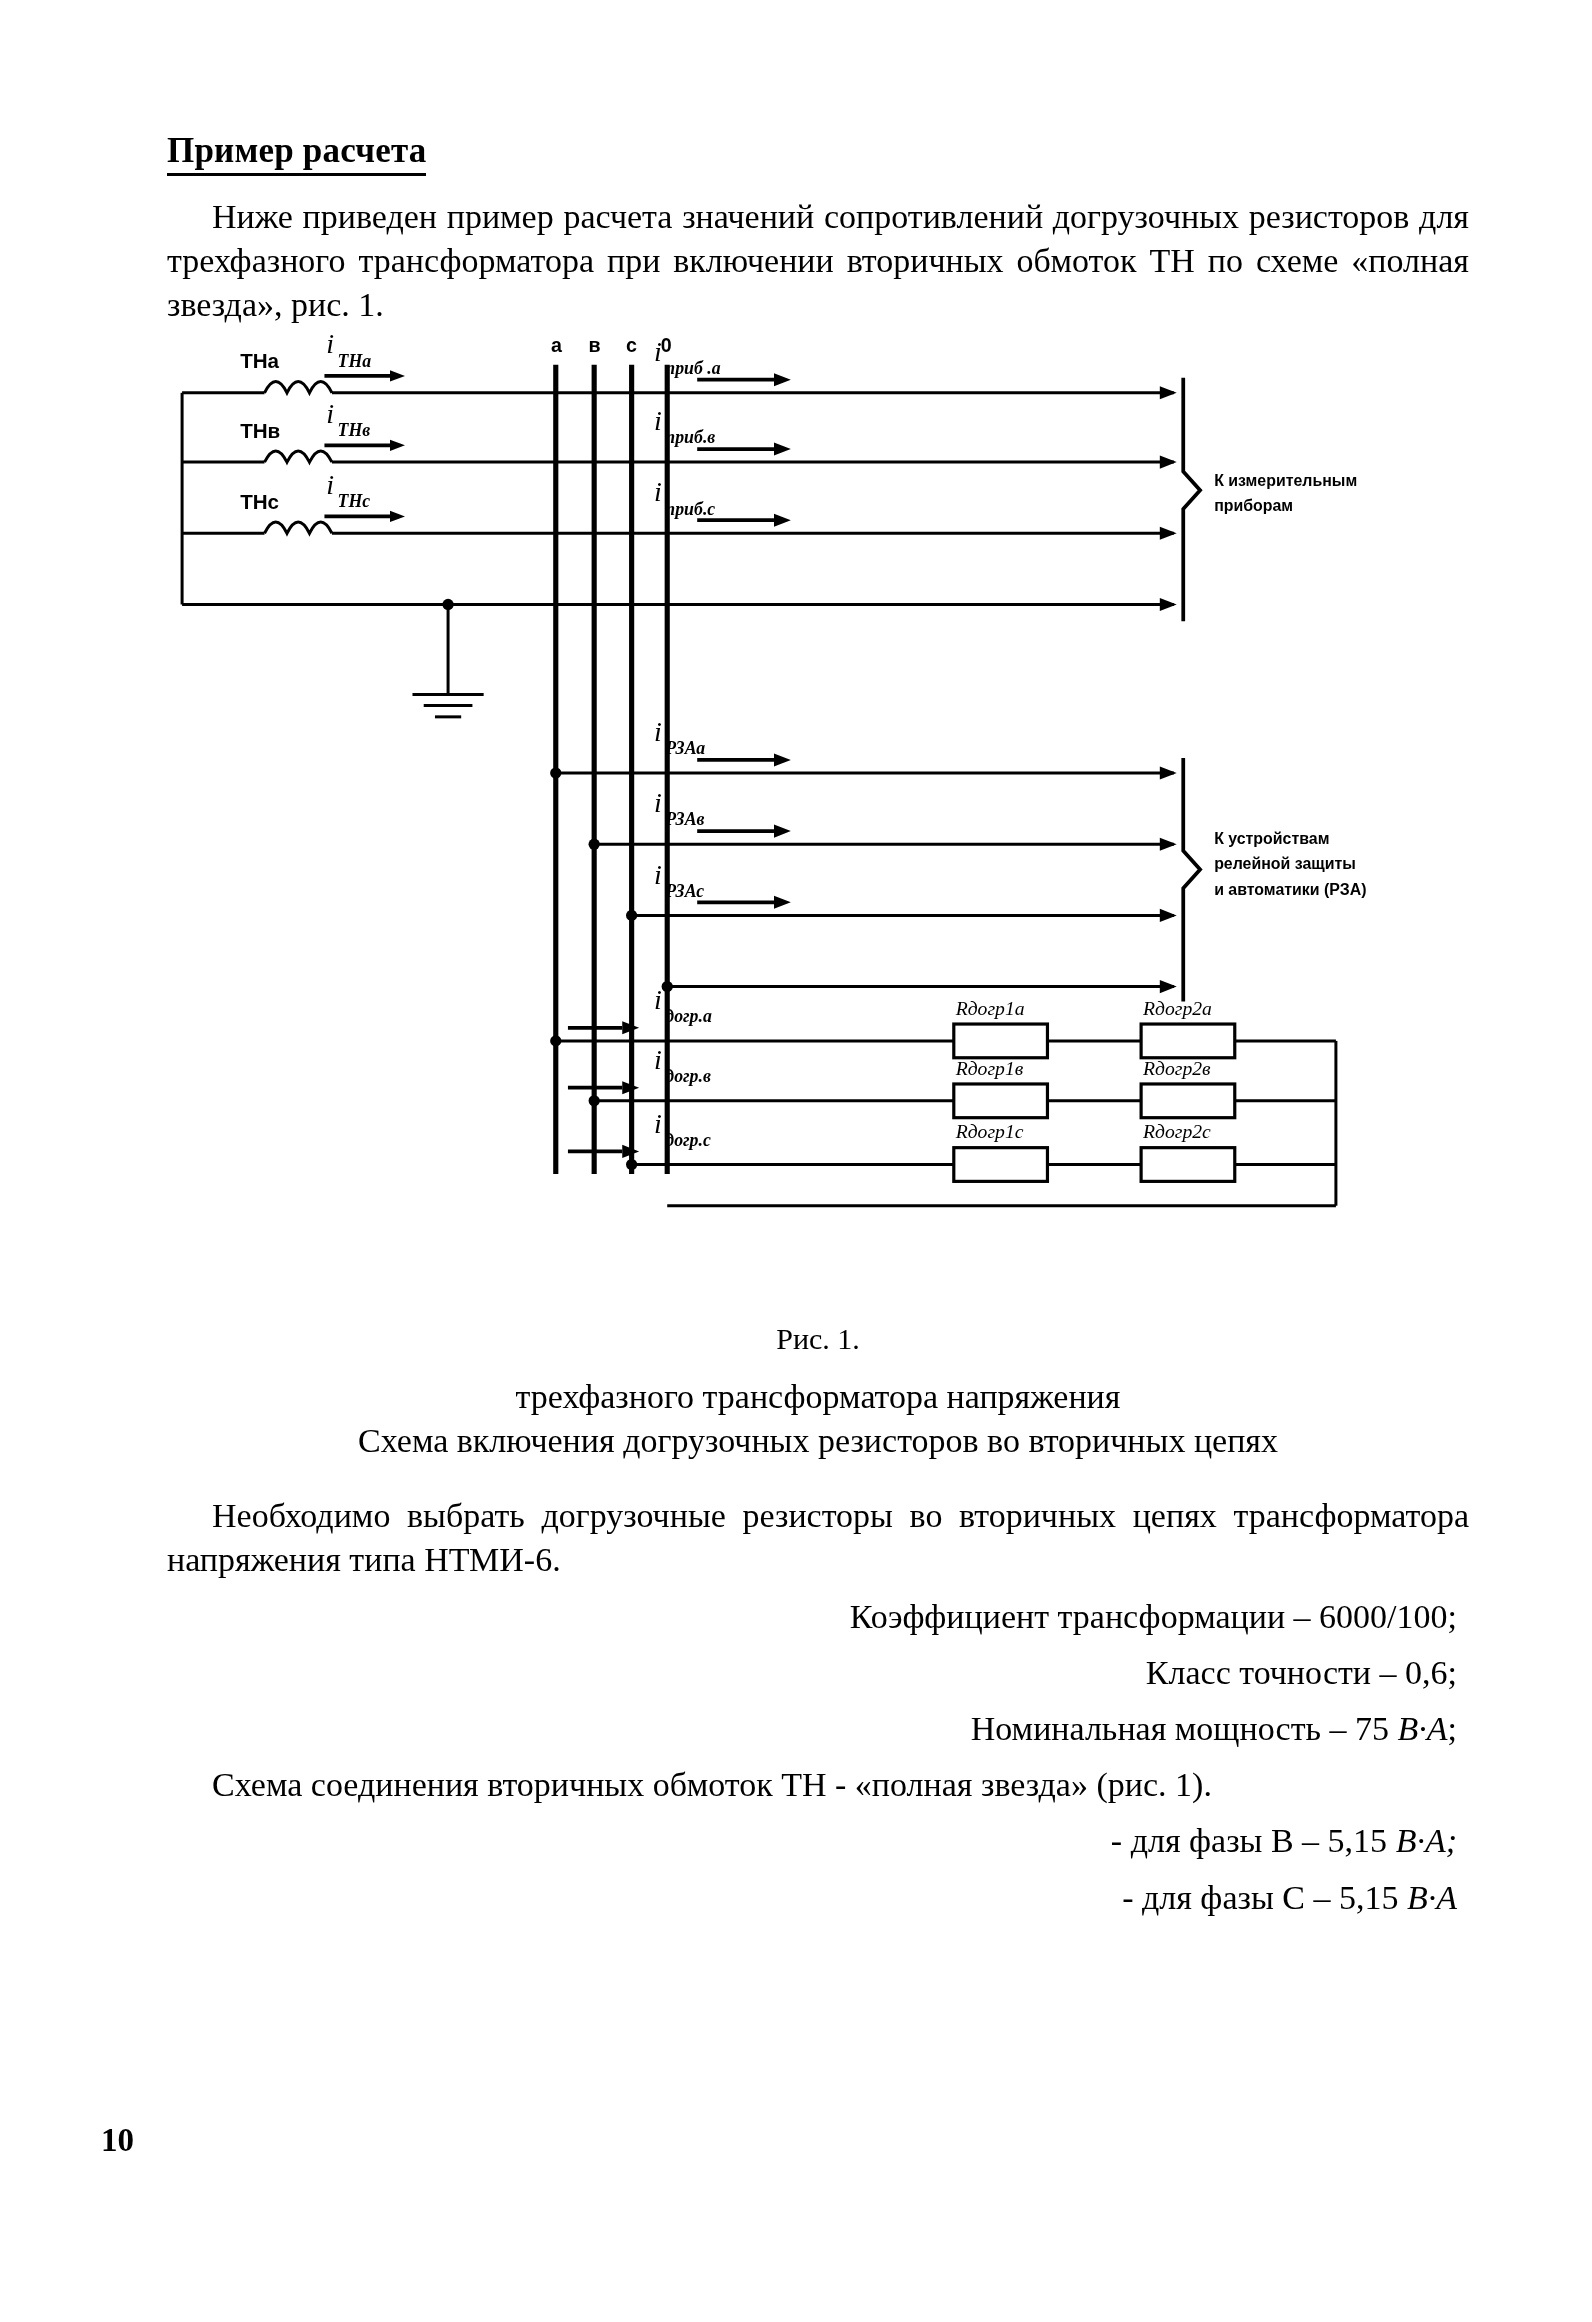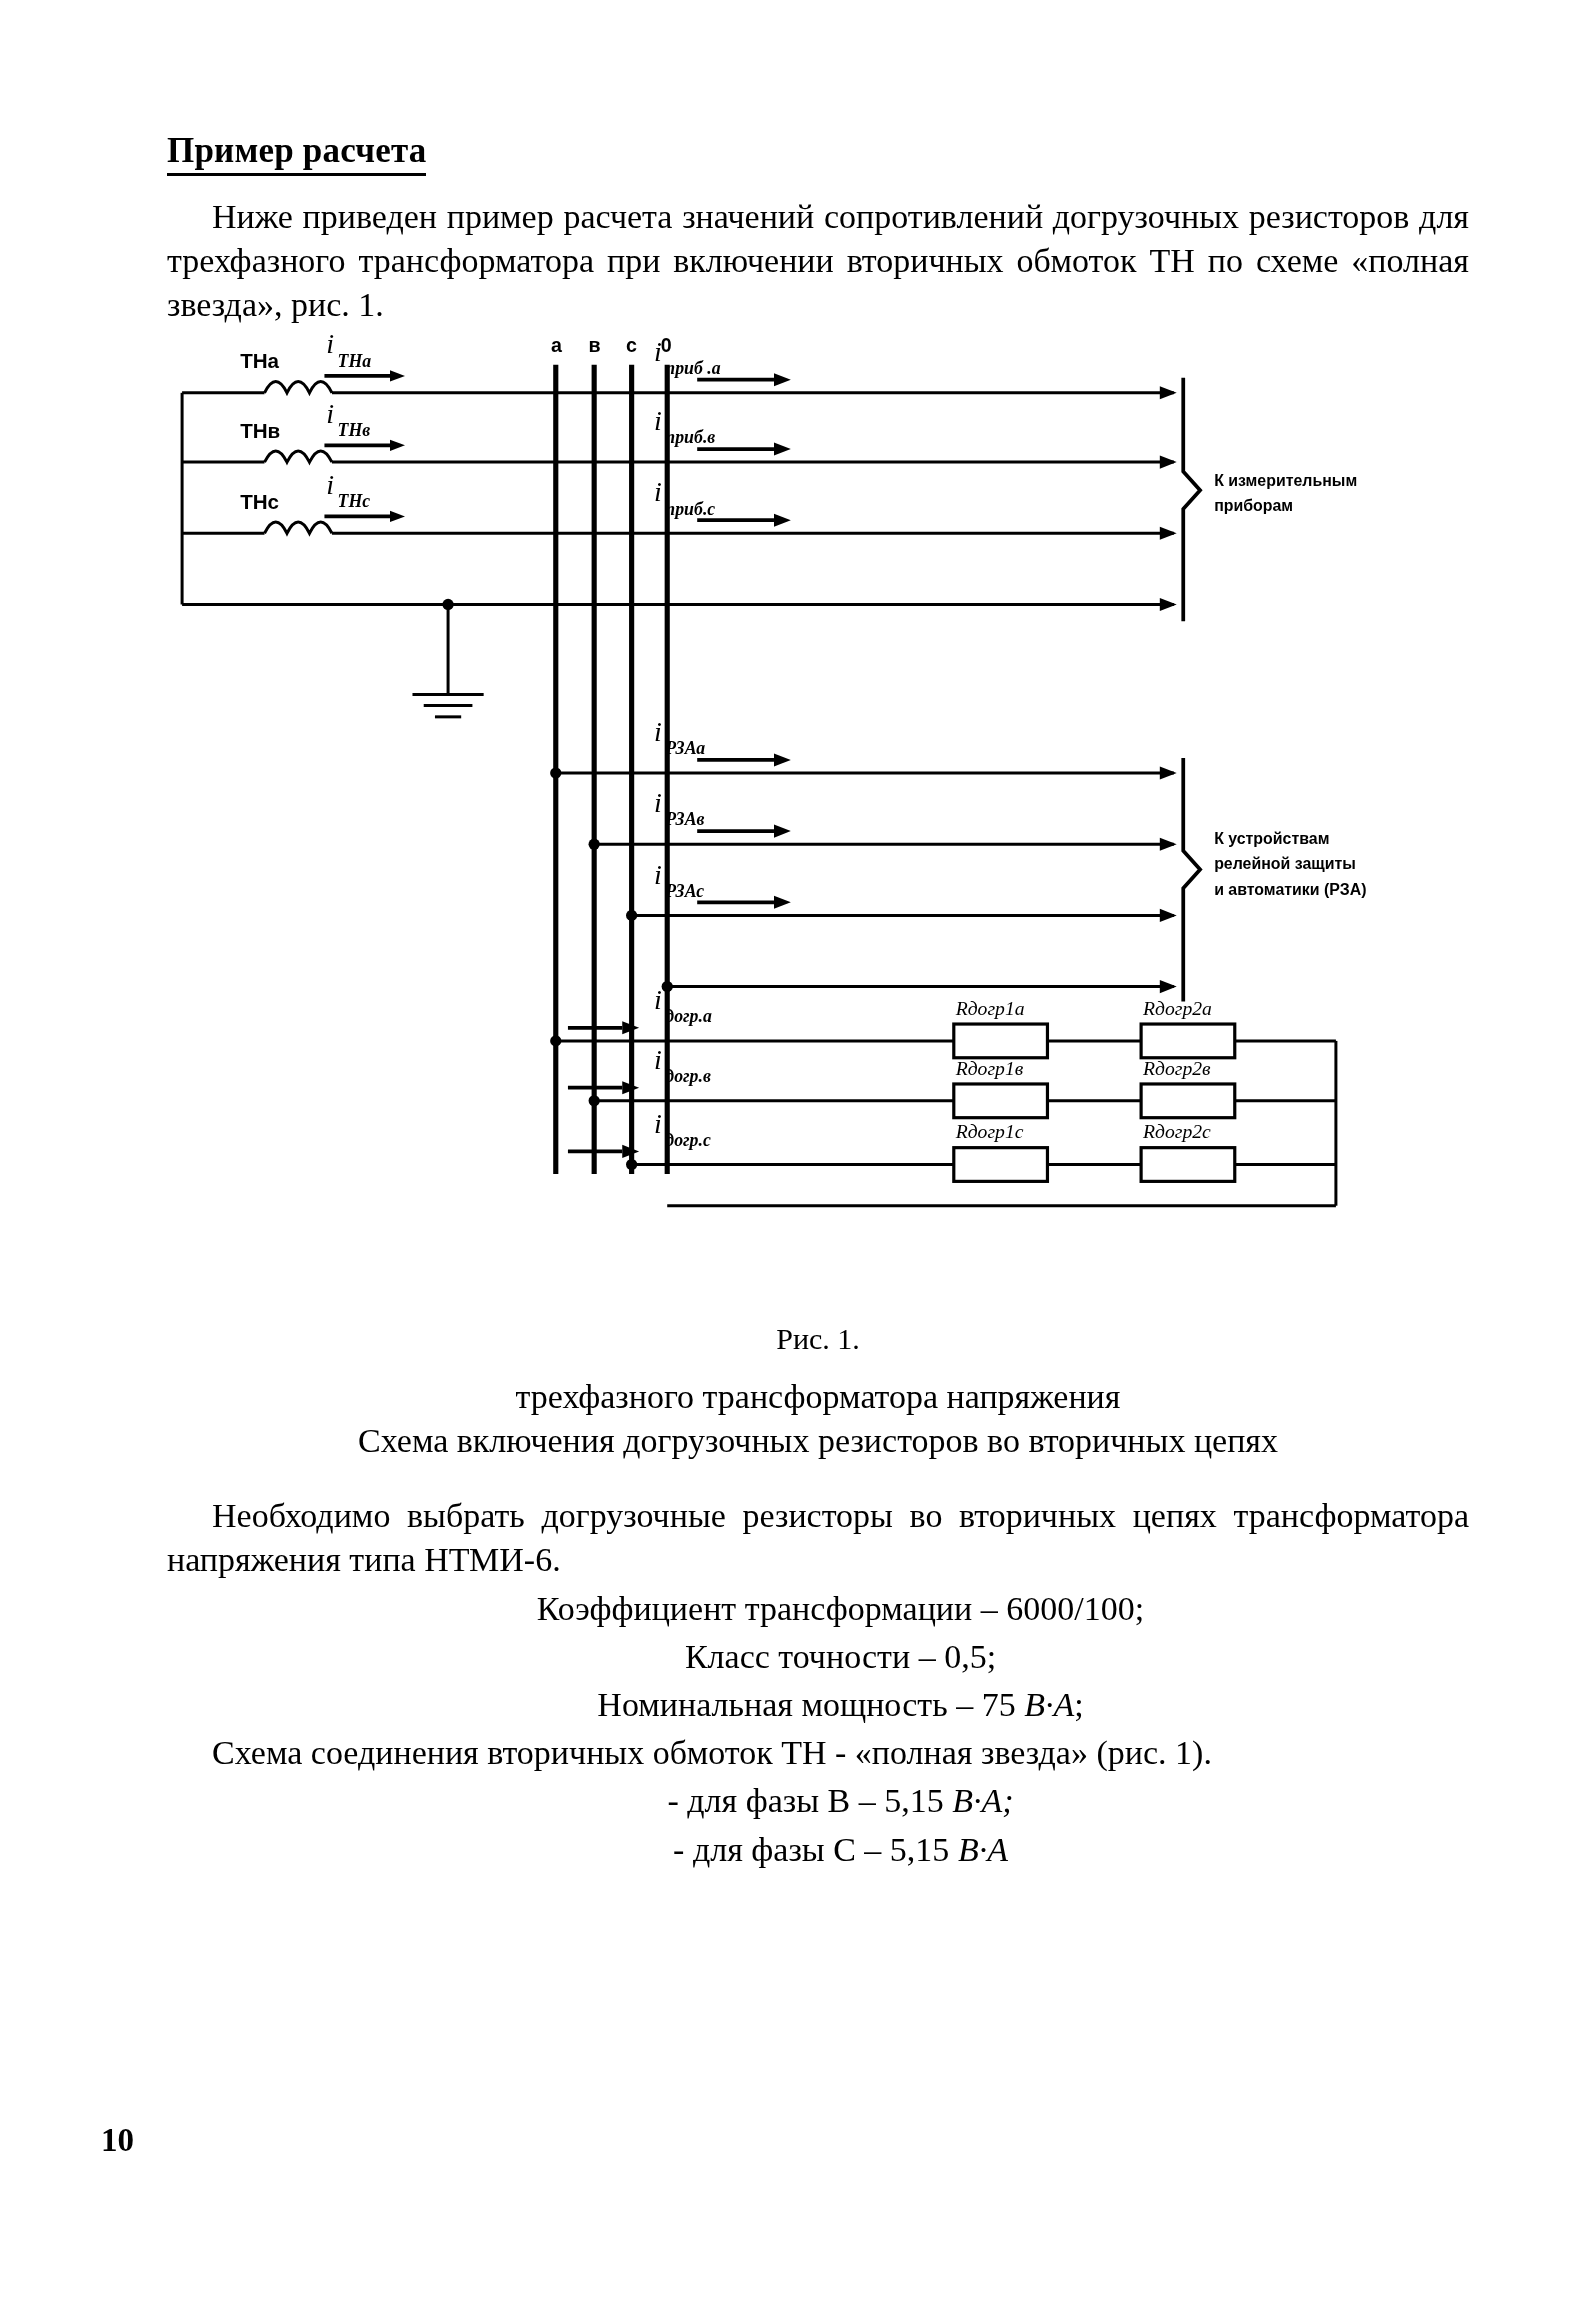--- a/index.html
+++ b/index.html
@@ -39,23 +39,23 @@
     font-size:34px;
     line-height:1.30;
     margin:0 0 1.9px 0;
     text-align:justify;
     text-indent:45px;
     word-spacing:0px;
   }
   p.plain{
     font-size:34px;
     line-height:1.30;
-    margin:4px;
+    margin:12px;
     text-indent:45px;
-    text-align:center;
+    text-align:right;
   }
   .ital{font-style:italic;}
 
   
   .fig-num{
     font-size:30px;
     text-align:center;
     margin:17px 0 19px 0;
   }
   .fig-cap{
@@ -326,21 +326,21 @@
     </div>
 
     <div class="fig-num">Рис. 1.</div>
     <div class="fig-cap">трехфазного трансформатора напряжения</div>
     <div class="fig-cap">Схема включения догрузочных резисторов во вторичных цепях</div>
 
     <div style="height:32px"></div>
 
     <p class="para">Необходимо выбрать догрузочные резисторы во вторичных цепях трансформатора напряжения  типа НТМИ-6.</p>
     <p class="plain">Коэффициент трансформации  – 6000/100;</p>
-    <p class="plain">Класс точности  – 0,5;</p>
+    <p class="plain">Класс точности  – 0,6;</p>
     <p class="plain"><span>Номинальная мощность  – 75 </span><span class="ital">В·А</span><span>;</span></p>
     <p class="para">Схема соединения вторичных обмоток ТН  -  «полная звезда» (рис. 1).</p>
     <p class="plain"><span>- для фазы В – 5,15 </span><span class="ital">В·А</span><span class="ital">;</span></p>
     <p class="plain"><span>- для фазы С – 5,15 </span><span class="ital">В·А</span><span></span></p>
 
   </div>
 
   <div class="page-number">10</div>
 
 </div>

